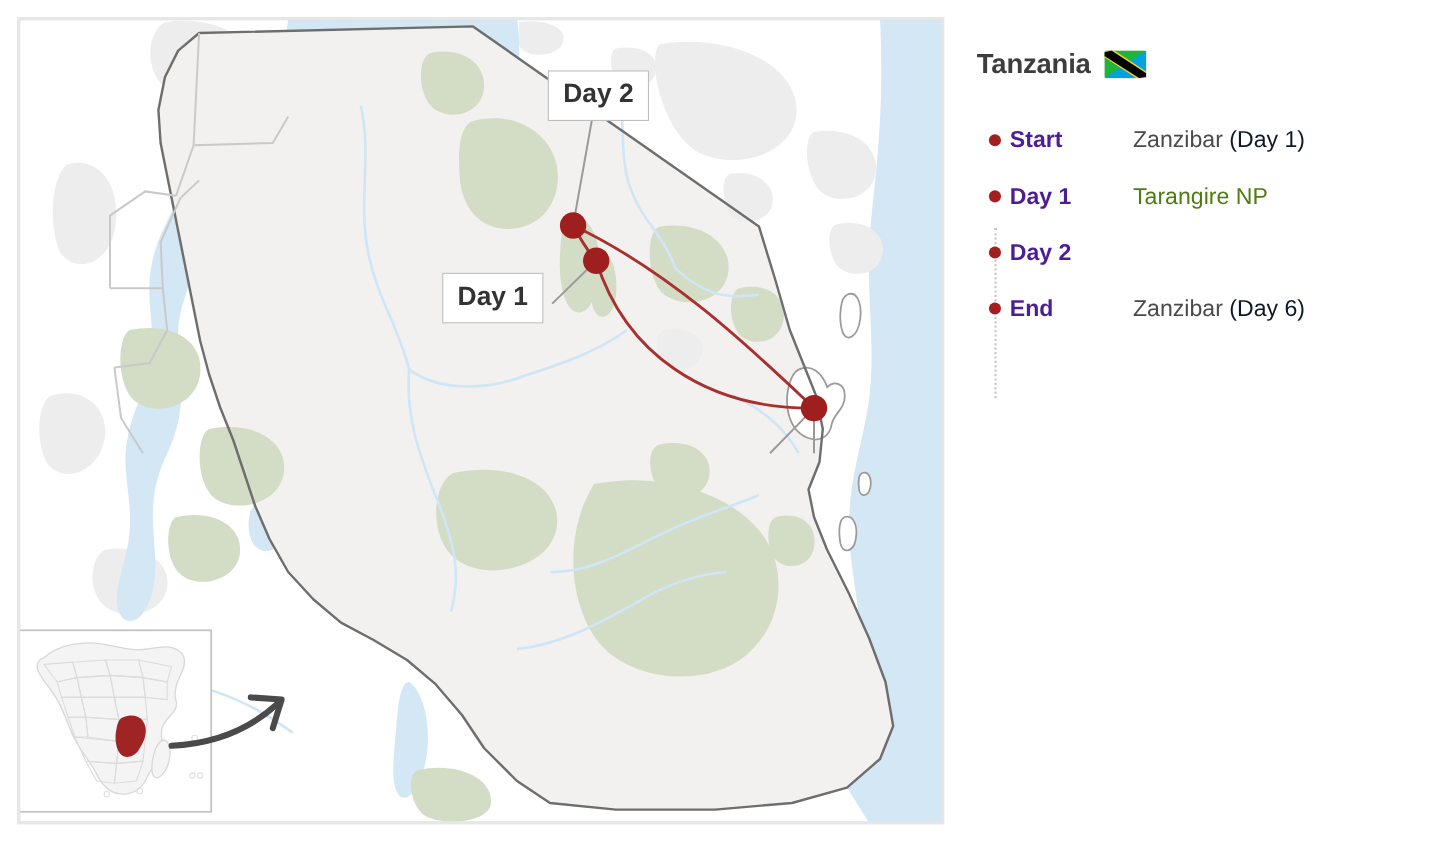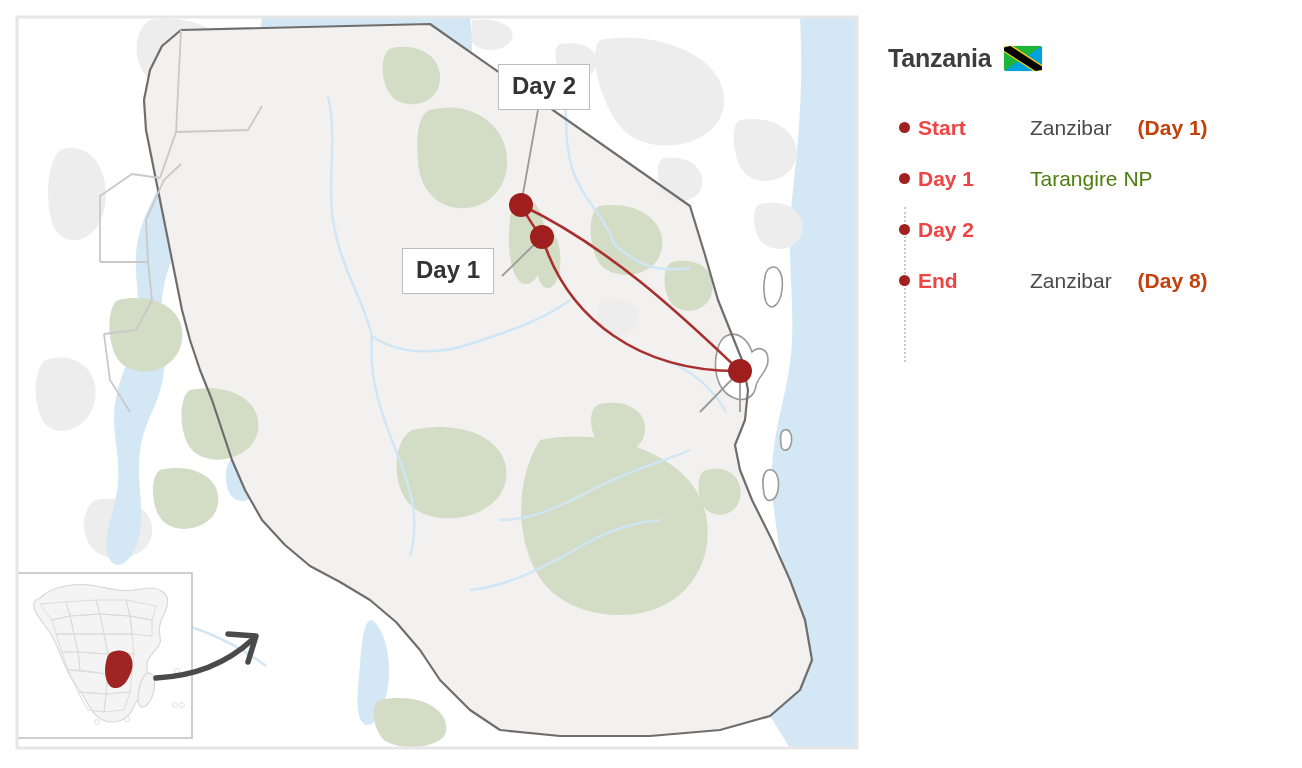--- a/index.html
+++ b/index.html
@@ -112,40 +112,39 @@
     width: 0;
     border-left: 2px dotted #c9c9c9;
     top: 105px;
     height: 155px;
     z-index: 0;
   }
 
   .legend-daylabel {
     font-size: 21px;
     font-weight: bold;
-    color: #ef4444;
+    color: #4c1d95;
     width: 112px;
     flex: 0 0 112px;
     white-space: nowrap;
   }
 
   .legend-place {
     font-size: 21px;
     color: #4a4a4a;
     white-space: nowrap;
   }
 
   .legend-place.link {
     color: #4d7c0f;
   }
 
   .legend-place .suffix {
-    font-weight: bold;
-    color: #c2410c;
-    margin-left: 20px;
+    font-weight: normal;
+    color: #0f172a;
   }
 
   
   .map-label {
     position: absolute;
     background: #ffffff;
     border: 1.4px solid #bdbdbd;
     color: #333333;
     font-weight: bold;
     font-size: 24px;
@@ -502,19 +501,19 @@
         </span>
         <span class="legend-daylabel">Day 2</span>
       </div>
 
       <div class="legend-row">
         <span class="legend-bullet-cell">
           <span class="legend-dot"></span>
         </span>
         <span class="legend-daylabel">End</span>
         <span class="legend-place">
-          <span>Zanzibar</span><span class="suffix"> (Day 8)</span>
+          <span>Zanzibar</span><span class="suffix"> (Day 6)</span>
         </span>
       </div>
     </div>
   </div>
 
 </div>
 
 </body></html>

